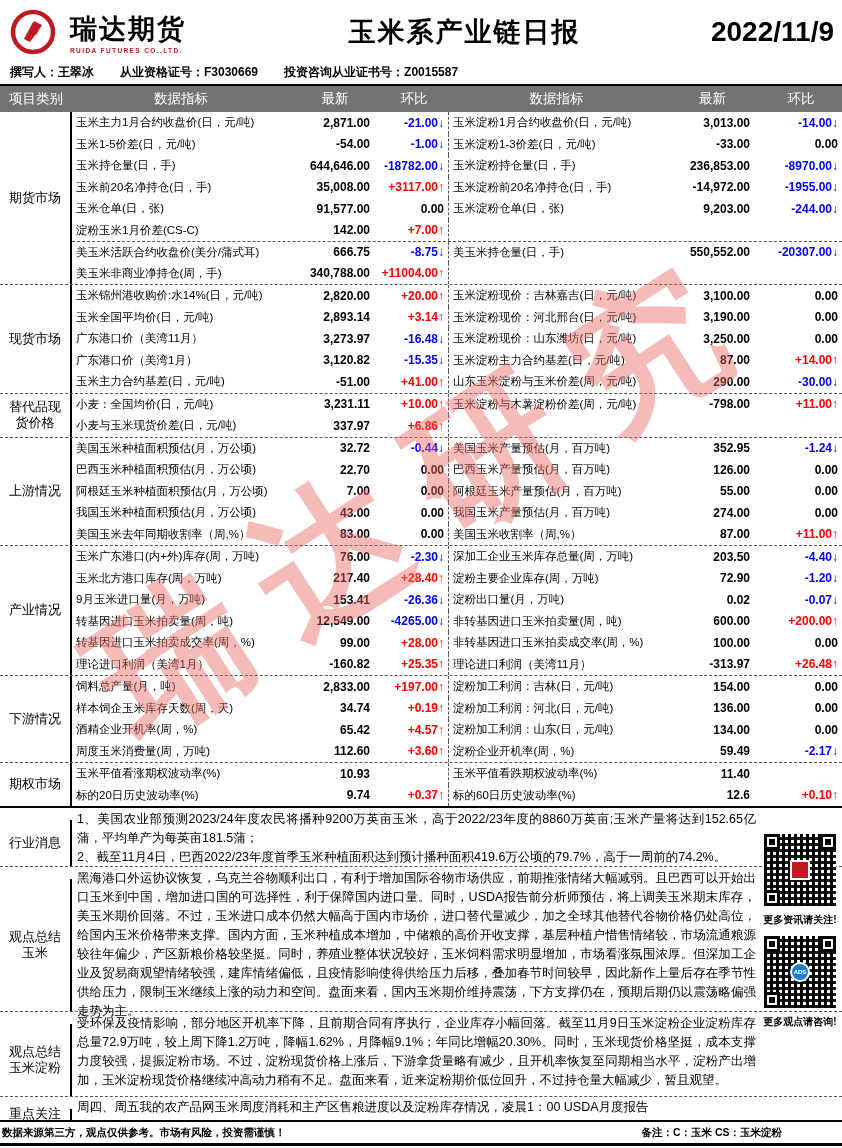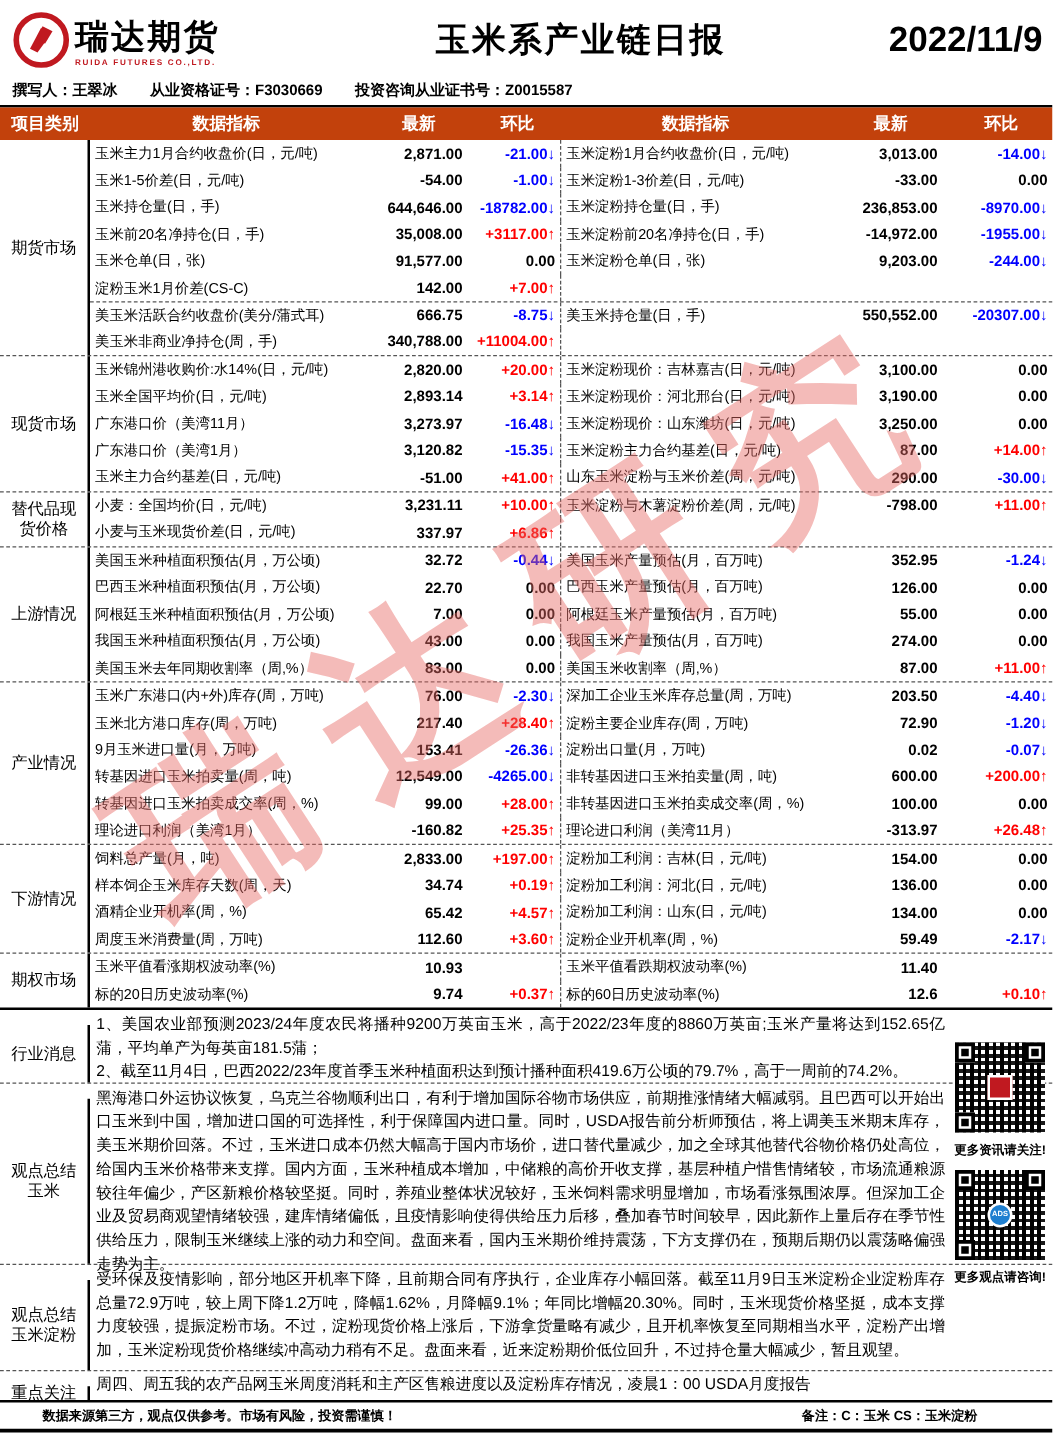--- a/index.html
+++ b/index.html
@@ -4,30 +4,30 @@
 <style>
   * { box-sizing: border-box; margin: 0; padding: 0; }
   body {
     width: 842px; height: 1148px; margin: 0 auto; position: relative;
     background: #fff; overflow: hidden;
     font-family: "Liberation Sans", "DejaVu Sans", sans-serif; color: #000;
   }
   
   .hdr { display: flex; align-items: center; height: 62px; padding: 2px 8px 0 10px; }
   .brand { display: flex; align-items: center; width: 255px; }
-  .brand-txt { margin-left: 4px; }
+  .brand-txt { margin-left: 14px; }
   .brand-cn { font-size: 27px; font-weight: 700; letter-spacing: 2px; }
   .brand-en { font-size: 6.5px; color: #c01920; letter-spacing: 1.4px; font-weight: 700; }
   .doc-title { flex: 1; text-align: center; font-size: 27px; font-weight: 700; letter-spacing: 2px; }
   .doc-date { width: 170px; text-align: right; font-size: 28px; font-weight: 700; }
   .byline { height: 24px; display: flex; align-items: center; gap: 26px;
     padding: 0 0 2px 10px; font-size: 12px; font-weight: 700; border-bottom: 2px solid #000; }
   
   .thead { display: grid; grid-template-columns: 72px 218px 90px 68px 217px 95px 82px;
-    background: #c2410c; color: #fff; font-weight: 700; font-size: 13.5px;
+    background: #737373; color: #fff; font-weight: 400; font-size: 13.5px;
     height: 26px; align-items: center; text-align: center; }
   .tgroup { display: flex; border-top: 1px dashed #555; }
   .tgroup:first-of-type { border-top: none; }
   .gcat { width: 72px; flex: 0 0 72px; display: flex; align-items: center; justify-content: center;
     text-align: center; font-size: 13px; border-right: 2px solid #000; padding: 0 3px; line-height: 1.25; }
   .grows { flex: 1; }
   .trow { display: grid; grid-template-columns: 218px 90px 68px 217px 95px 82px;
     height: 21.5px; align-items: center; font-size: 11.5px; }
   .trow.dashed { border-top: 1px dashed #555; }
   .c-label { padding-left: 4px; white-space: nowrap; overflow: hidden; }
@@ -40,21 +40,21 @@
   .bsec { display: flex; border-top: 1px dashed #555; }
   .bsec:first-child { border-top: none; }
   .bsec .gcat { font-weight: 400; margin-top: 12px; }
   .btxt { flex: 1; font-size: 12.5px; line-height: 19px; padding: 2px 6px 2px 5px; text-align: justify; }
   .btxt.rail-pad { padding-right: 86px; }
   .sec-0 { height: 58px; } .sec-1 { height: 145px; } .sec-2 { height: 85px; }
   .sec-3 { height: 26px; border-bottom: 2px solid #000; }
   .sec-3 .btxt { display: flex; align-items: center; padding-top: 0; }
   
   .foot { display: flex; justify-content: space-between; align-items: center;
-    height: 22px; padding: 0 60px 0 2px; font-size: 10.5px; font-weight: 700; margin-left: 32px; }
+    height: 22px; padding: 0 60px 0 2px; font-size: 10.5px; font-weight: 700; }
   .bottom-bar { position: absolute; left: 0; right: 0; bottom: 2px; height: 3px; background: #000; }
   
   .qr-rail { position: absolute; right: 2px; top: 834px; width: 80px; text-align: center; }
   .qr { position: relative; width: 72px; height: 72px; margin: 0 auto;
     background:
       repeating-linear-gradient(0deg, rgba(0,0,0,.9) 0 3px, transparent 3px 6px),
       repeating-linear-gradient(90deg, #000 0 3px, #fff 3px 6px); }
   .finder { position: absolute; width: 16px; height: 16px; background: #fff; border: 3px solid #000; }
   .finder::after { content:""; position: absolute; inset: 2px; background: #000; }
   .f-tl { top: 0; left: 0; } .f-tr { top: 0; right: 0; } .f-bl { bottom: 0; left: 0; }

